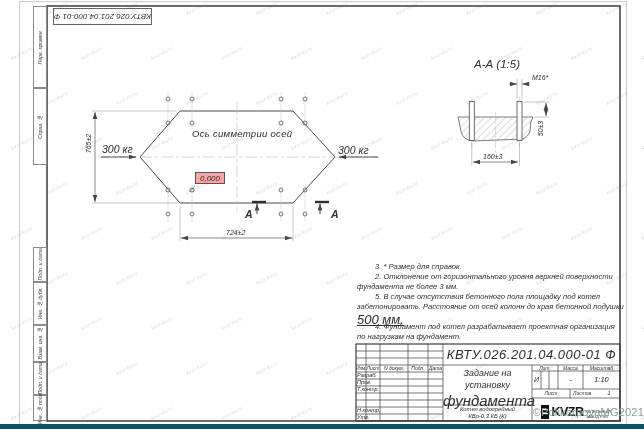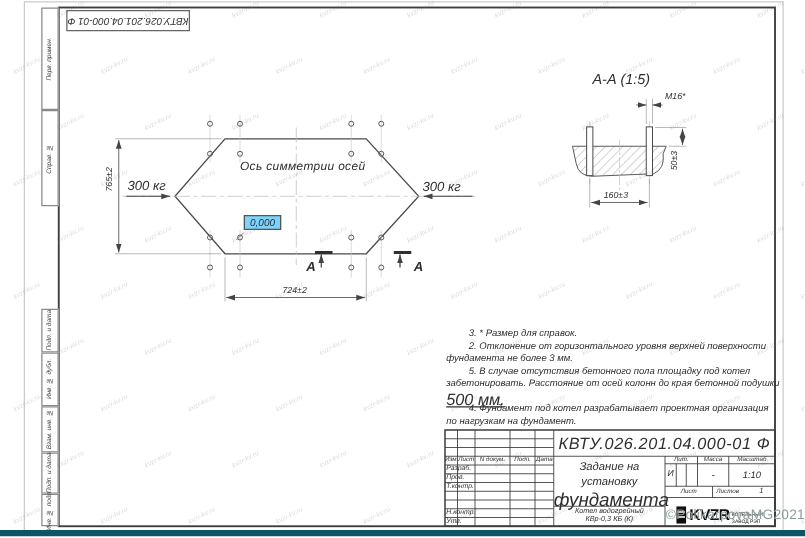--- a/index.html
+++ b/index.html
@@ -8,21 +8,21 @@
   .t{position:absolute;font-style:italic;color:#2e2e2e;white-space:nowrap;line-height:1;}
   .ctr{text-align:center;}
   .paper{position:absolute;left:19px;top:1px;width:608px;height:425px;border:1px solid #cccccc;box-sizing:border-box;background:#fff;}
   .strip{position:absolute;left:33px;width:14px;border:1px solid #8a8a8a;box-sizing:border-box;
          display:flex;align-items:center;justify-content:center;background:#fff;}
   .strip span{writing-mode:vertical-rl;transform:rotate(180deg);font-size:5.2px;font-style:italic;color:#444;white-space:nowrap;}
   .stamp{position:absolute;left:53px;top:8px;width:99px;height:17px;border:1px solid #666;box-sizing:border-box;
          display:flex;align-items:center;justify-content:center;background:#fff;}
   .stamp span{display:inline-block;transform:rotate(180deg);font-size:8px;font-style:italic;color:#333;white-space:nowrap;}
   .elev{position:absolute;left:195px;top:172px;width:30px;height:12px;border:1px solid #555;box-sizing:border-box;
-        display:flex;align-items:center;justify-content:center;font-size:8px;font-style:italic;color:#2e2e2e;background:#7dd3fc;}
+        display:flex;align-items:center;justify-content:center;font-size:8px;font-style:italic;color:#2e2e2e;background:#fca5a5;}
   .rot90{transform:rotate(-90deg);transform-origin:center;}
   .wm-tile{position:absolute;transform:rotate(-28deg);font-size:5.5px;font-style:italic;
            color:rgba(105,118,124,0.26);white-space:nowrap;pointer-events:none;}
   .logo{position:absolute;left:534px;top:399px;width:84px;height:20px;display:flex;align-items:flex-end;justify-content:center;gap:2px;}
   .logo-word{font-weight:bold;font-size:12.5px;color:#101010;letter-spacing:-0.5px;}
   .logo-sub{display:flex;flex-direction:column;justify-content:center;}
   .logo-sub div{font-size:4px;color:#222;line-height:1.3;}
   .bottombar{position:absolute;left:0;top:424px;width:644px;height:5px;background:#0d5468;}
   .copyright{position:absolute;right:0px;top:406px;font-size:11px;color:#8d9b9b;letter-spacing:0.2px;}
 </style>

